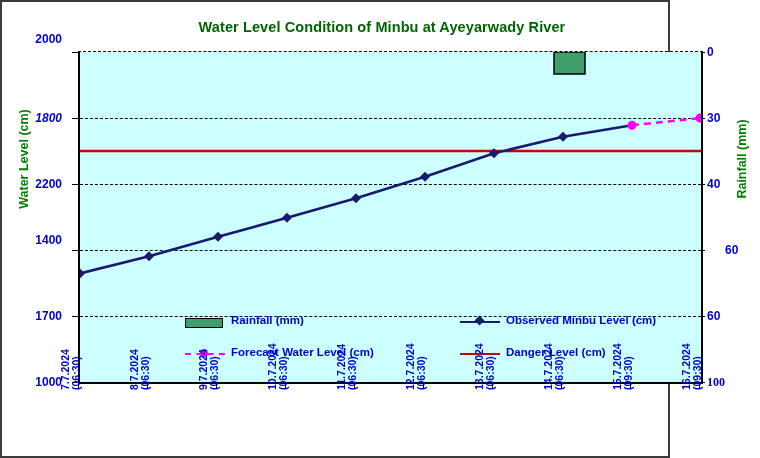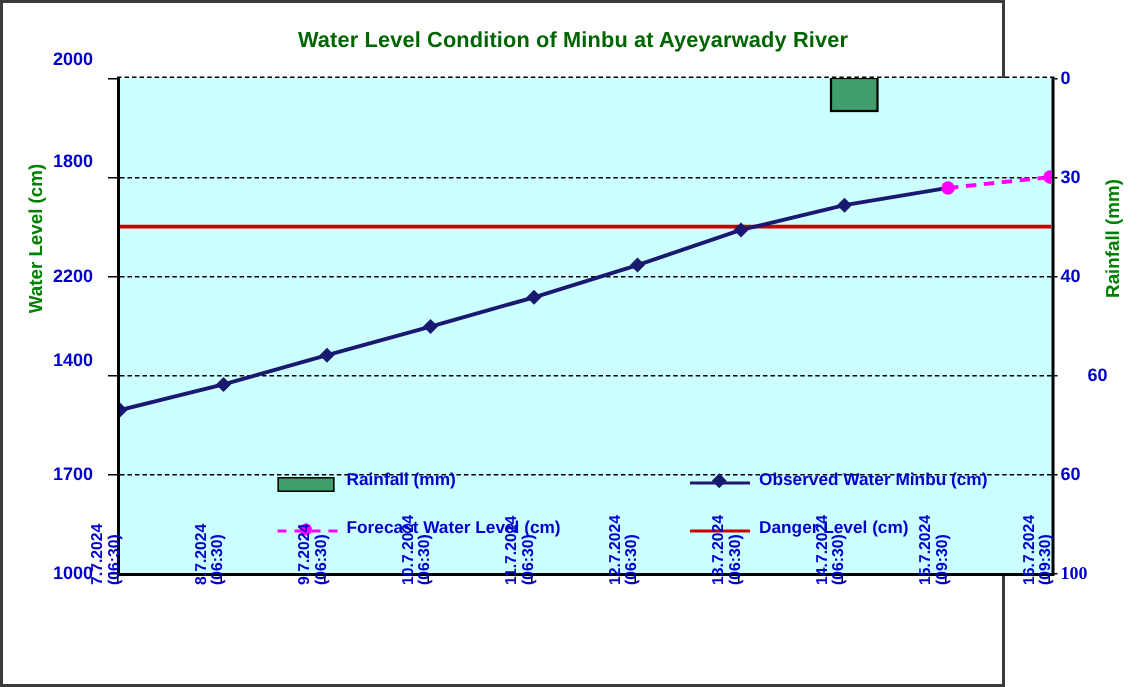--- a/index.html
+++ b/index.html
@@ -116,21 +116,21 @@
   svg{display:block;}
 </style>
 </head>
 <body>
 
 <div id="frame">
 
   <div id="chart-title">Water Level Condition of Minbu at Ayeyarwady River</div>
 
   <div class="ylab-left" style="left:14px;top:30px;text-align:right;">2000</div>
-  <div class="ylab-left" style="left:14px;top:98px;">1800</div>
+  <div class="ylab-left" style="left:14px;top:109px;font-style:italic;">1800</div>
   <div class="ylab-left" style="left:14px;top:175px;">2200</div>
   <div class="ylab-left" style="left:14px;top:231px;">1400</div>
   <div class="ylab-left" style="left:14px;top:307px;">1700</div>
   <div class="ylab-left" style="left:14px;top:373px;">1000</div>
 
   <div class="tick-left" style="top:50px;"></div>
   <div class="tick-left" style="top:116px;"></div>
   <div class="tick-left" style="top:182px;"></div>
   <div class="tick-left" style="top:248px;"></div>
   <div class="tick-left" style="top:314px;"></div>
@@ -189,21 +189,21 @@
     </svg>
 
     <div id="legend" style="position:absolute;left:0;top:262px;">
       <div class="leg-item" style="left:105px;top:0px;">
         <span class="sw-rain"></span>
         <span class="leg-text">Rainfall (mm)</span>
       </div>
       <div class="leg-item" style="left:380px;top:0px;">
         <span class="sw-obs"></span>
         <span class="sw-obs-m"></span>
-        <span class="leg-text">Observed Water Minbu (cm)</span>
+        <span class="leg-text">Observed Minbu Level (cm)</span>
       </div>
       <div class="leg-item" style="left:105px;top:32px;">
         <span class="sw-fc"></span>
         <span class="sw-fc-m"></span>
         <span class="leg-text">Forecast Water Level (cm)</span>
       </div>
       <div class="leg-item" style="left:380px;top:32px;">
         <span class="sw-dng"></span>
         <span class="leg-text">Danger Level (cm)</span>
       </div>

